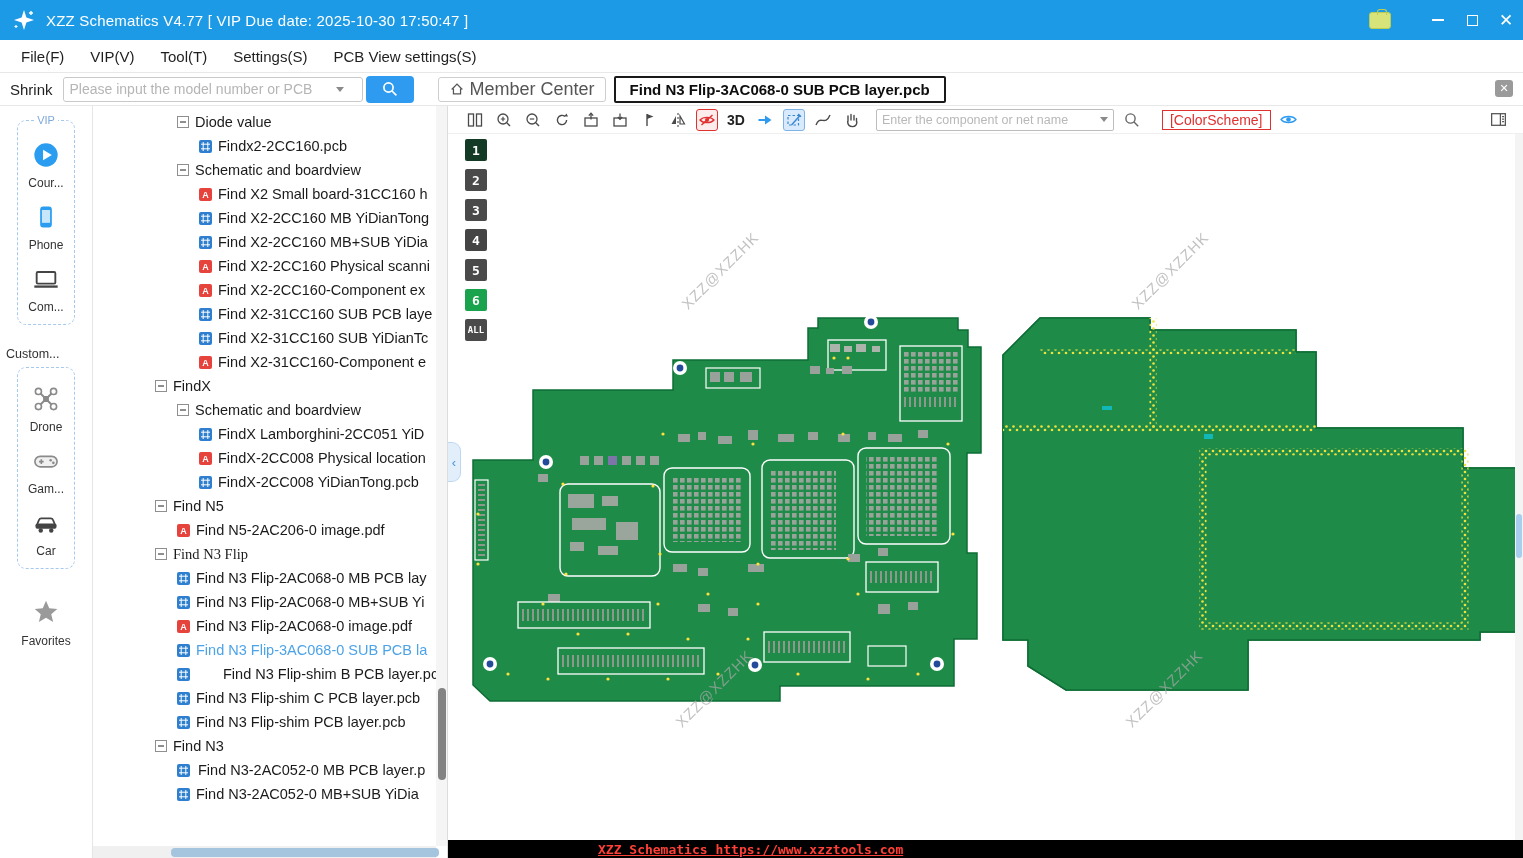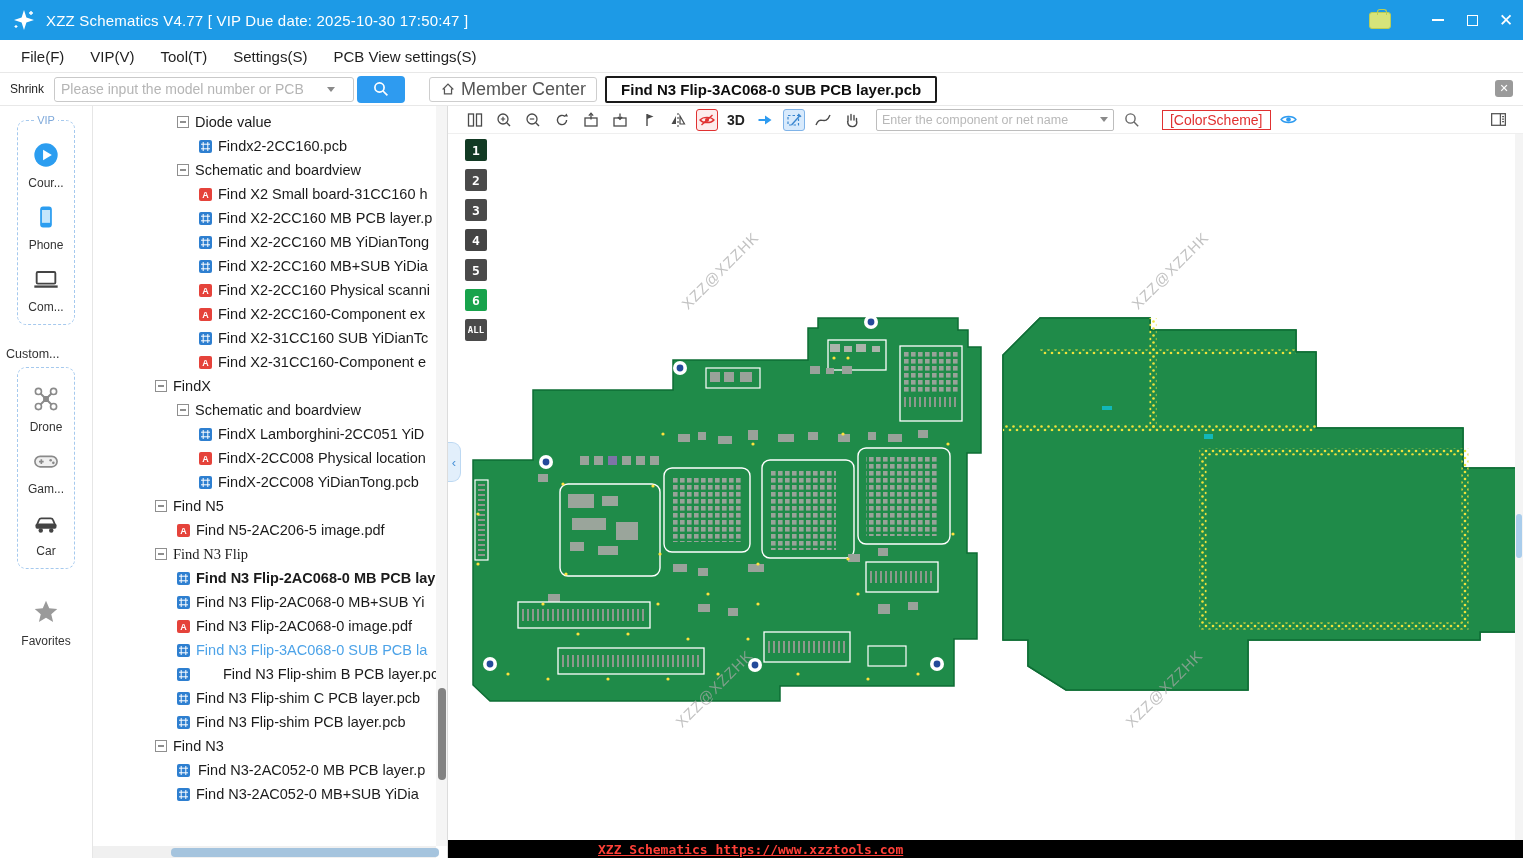--- a/index.html
+++ b/index.html
@@ -18,21 +18,21 @@
   .maxi-box { width:11px; height:11px; border:1.4px solid #fff; display:inline-block; }
   .mini-bar { width:12px; height:2px; background:#fff; display:inline-block; }
   .close-x { font-size:17px; }
 
   
   .menubar { height:33px; background:#fff; border-bottom:1px solid #e8e8e8; display:flex; align-items:center; padding-left:8px; }
   .menu-item { padding:0 13px; font-size:15px; color:#1f1f1f; cursor:default; }
 
   
   .topbar { height:33px; display:flex; align-items:center; border-bottom:1px solid #e8e8e8; position:relative; background:#fff; }
-  .shrink { margin:0 10px 0 10px; font-size:12px; color:#1f1f1f; }
+  .shrink { margin:0 10px 0 10px; font-size:15px; color:#1f1f1f; }
   .model-search { position:relative; width:300px; height:25px; border:1px solid #c9c9c9; border-radius:3px; display:flex; align-items:center; background:#fff; }
   .model-search input { border:none; outline:none; width:272px; height:21px; padding:0 6px; font-size:14px; color:#444; font-family:"Liberation Sans",sans-serif; }
   .model-search input::placeholder { color:#b5b5b5; }
   .caret { width:0; height:0; border-left:4px solid transparent; border-right:4px solid transparent; border-top:5px solid #8a8a8a; margin-right:7px; }
   .search-btn { width:48px; height:27px; background:#2e9bf0; border-radius:4px; margin-left:3px; display:flex; align-items:center; justify-content:center; }
   .member-btn { margin-left:24px; height:25px; border:1px solid #cecece; border-radius:3px; display:flex; align-items:center; gap:5px; padding:0 10px; font-size:18px; color:#555; background:#fff; }
   .doc-tab { margin-left:8px; height:27px; border:2px solid #1a1a1a; border-radius:2px; display:flex; align-items:center; padding:0 14px; font-size:15px; font-weight:bold; color:#0d0d0d; background:#fff; }
   .panel-x { position:absolute; right:10px; top:7px; width:18px; height:17px; background:#9a9a9a; border-radius:3px; color:#fff; font-size:11px; display:flex; align-items:center; justify-content:center; }
 
   
@@ -253,29 +253,20 @@
             </span>
             <span>Find X2 Small board-31CC160 h</span>
           </div>
           <div class="tree-row" style="padding-left: 106px;">
             <span class="ic">
               <svg width="13" height="13">
                 <rect width="13" height="13" rx="2" fill="#2e7fd0"></rect>
                 <path d="M4.2,2 V11 M8.8,2 V11 M2,4.2 H11 M2,8.8 H11" stroke="#fff" stroke-width="1"></path>
               </svg>
             </span>
-            <span>Find X2-2CC160 MB PCB layer.p</span>
-          </div>
-          <div class="tree-row" style="padding-left: 106px;">
-            <span class="ic">
-              <svg width="13" height="13">
-                <rect width="13" height="13" rx="2" fill="#2e7fd0"></rect>
-                <path d="M4.2,2 V11 M8.8,2 V11 M2,4.2 H11 M2,8.8 H11" stroke="#fff" stroke-width="1"></path>
-              </svg>
-            </span>
             <span>Find X2-2CC160 MB YiDianTong</span>
           </div>
           <div class="tree-row" style="padding-left: 106px;">
             <span class="ic">
               <svg width="13" height="13">
                 <rect width="13" height="13" rx="2" fill="#2e7fd0"></rect>
                 <path d="M4.2,2 V11 M8.8,2 V11 M2,4.2 H11 M2,8.8 H11" stroke="#fff" stroke-width="1"></path>
               </svg>
             </span>
             <span>Find X2-2CC160 MB+SUB  YiDia</span>
@@ -290,20 +281,29 @@
             <span>Find X2-2CC160 Physical scanni</span>
           </div>
           <div class="tree-row" style="padding-left: 106px;">
             <span class="ic">
               <svg width="13" height="13">
                 <rect width="13" height="13" rx="2" fill="#e5433b"></rect>
                 <text x="6.5" y="10" font-size="9" font-weight="bold" fill="#fff" text-anchor="middle" font-family="Liberation Sans,sans-serif">A</text>
               </svg>
             </span>
             <span>Find X2-2CC160-Component ex</span>
+          </div>
+          <div class="tree-row" style="padding-left: 106px;">
+            <span class="ic">
+              <svg width="13" height="13">
+                <rect width="13" height="13" rx="2" fill="#2e7fd0"></rect>
+                <path d="M4.2,2 V11 M8.8,2 V11 M2,4.2 H11 M2,8.8 H11" stroke="#fff" stroke-width="1"></path>
+              </svg>
+            </span>
+            <span>Find X2-31CC160 SUB  PCB laye</span>
           </div>
           <div class="tree-row" style="padding-left: 106px;">
             <span class="ic">
               <svg width="13" height="13">
                 <rect width="13" height="13" rx="2" fill="#2e7fd0"></rect>
                 <path d="M4.2,2 V11 M8.8,2 V11 M2,4.2 H11 M2,8.8 H11" stroke="#fff" stroke-width="1"></path>
               </svg>
             </span>
             <span>Find X2-31CC160 SUB  YiDianTc</span>
           </div>
@@ -370,32 +370,32 @@
             </span>
             <span>Find N5</span>
           </div>
           <div class="tree-row" style="padding-left: 84px;">
             <span class="ic">
               <svg width="13" height="13">
                 <rect width="13" height="13" rx="2" fill="#e5433b"></rect>
                 <text x="6.5" y="10" font-size="9" font-weight="bold" fill="#fff" text-anchor="middle" font-family="Liberation Sans,sans-serif">A</text>
               </svg>
             </span>
-            <span>Find N5-2AC206-5 image.pdf</span>
+            <span>Find N5-2AC206-0 image.pdf</span>
           </div>
           <div class="tree-row" style="padding-left: 62px; font-family: Liberation Serif, serif;">
             <span class="ic">
               <svg width="12" height="12">
                 <rect x="0.5" y="0.5" width="11" height="11" fill="#fff" stroke="#8f8f8f"></rect>
                 <path d="M3,6 H9" stroke="#444" stroke-width="1.2"></path>
               </svg>
             </span>
             <span>Find N3 Flip</span>
           </div>
-          <div class="tree-row" style="padding-left: 84px; font-weight: bold;">
+          <div class="tree-row" style="padding-left: 84px;">
             <span class="ic">
               <svg width="13" height="13">
                 <rect width="13" height="13" rx="2" fill="#2e7fd0"></rect>
                 <path d="M4.2,2 V11 M8.8,2 V11 M2,4.2 H11 M2,8.8 H11" stroke="#fff" stroke-width="1"></path>
               </svg>
             </span>
             <span>Find N3 Flip-2AC068-0 MB PCB lay</span>
           </div>
           <div class="tree-row" style="padding-left: 84px;">
             <span class="ic">

